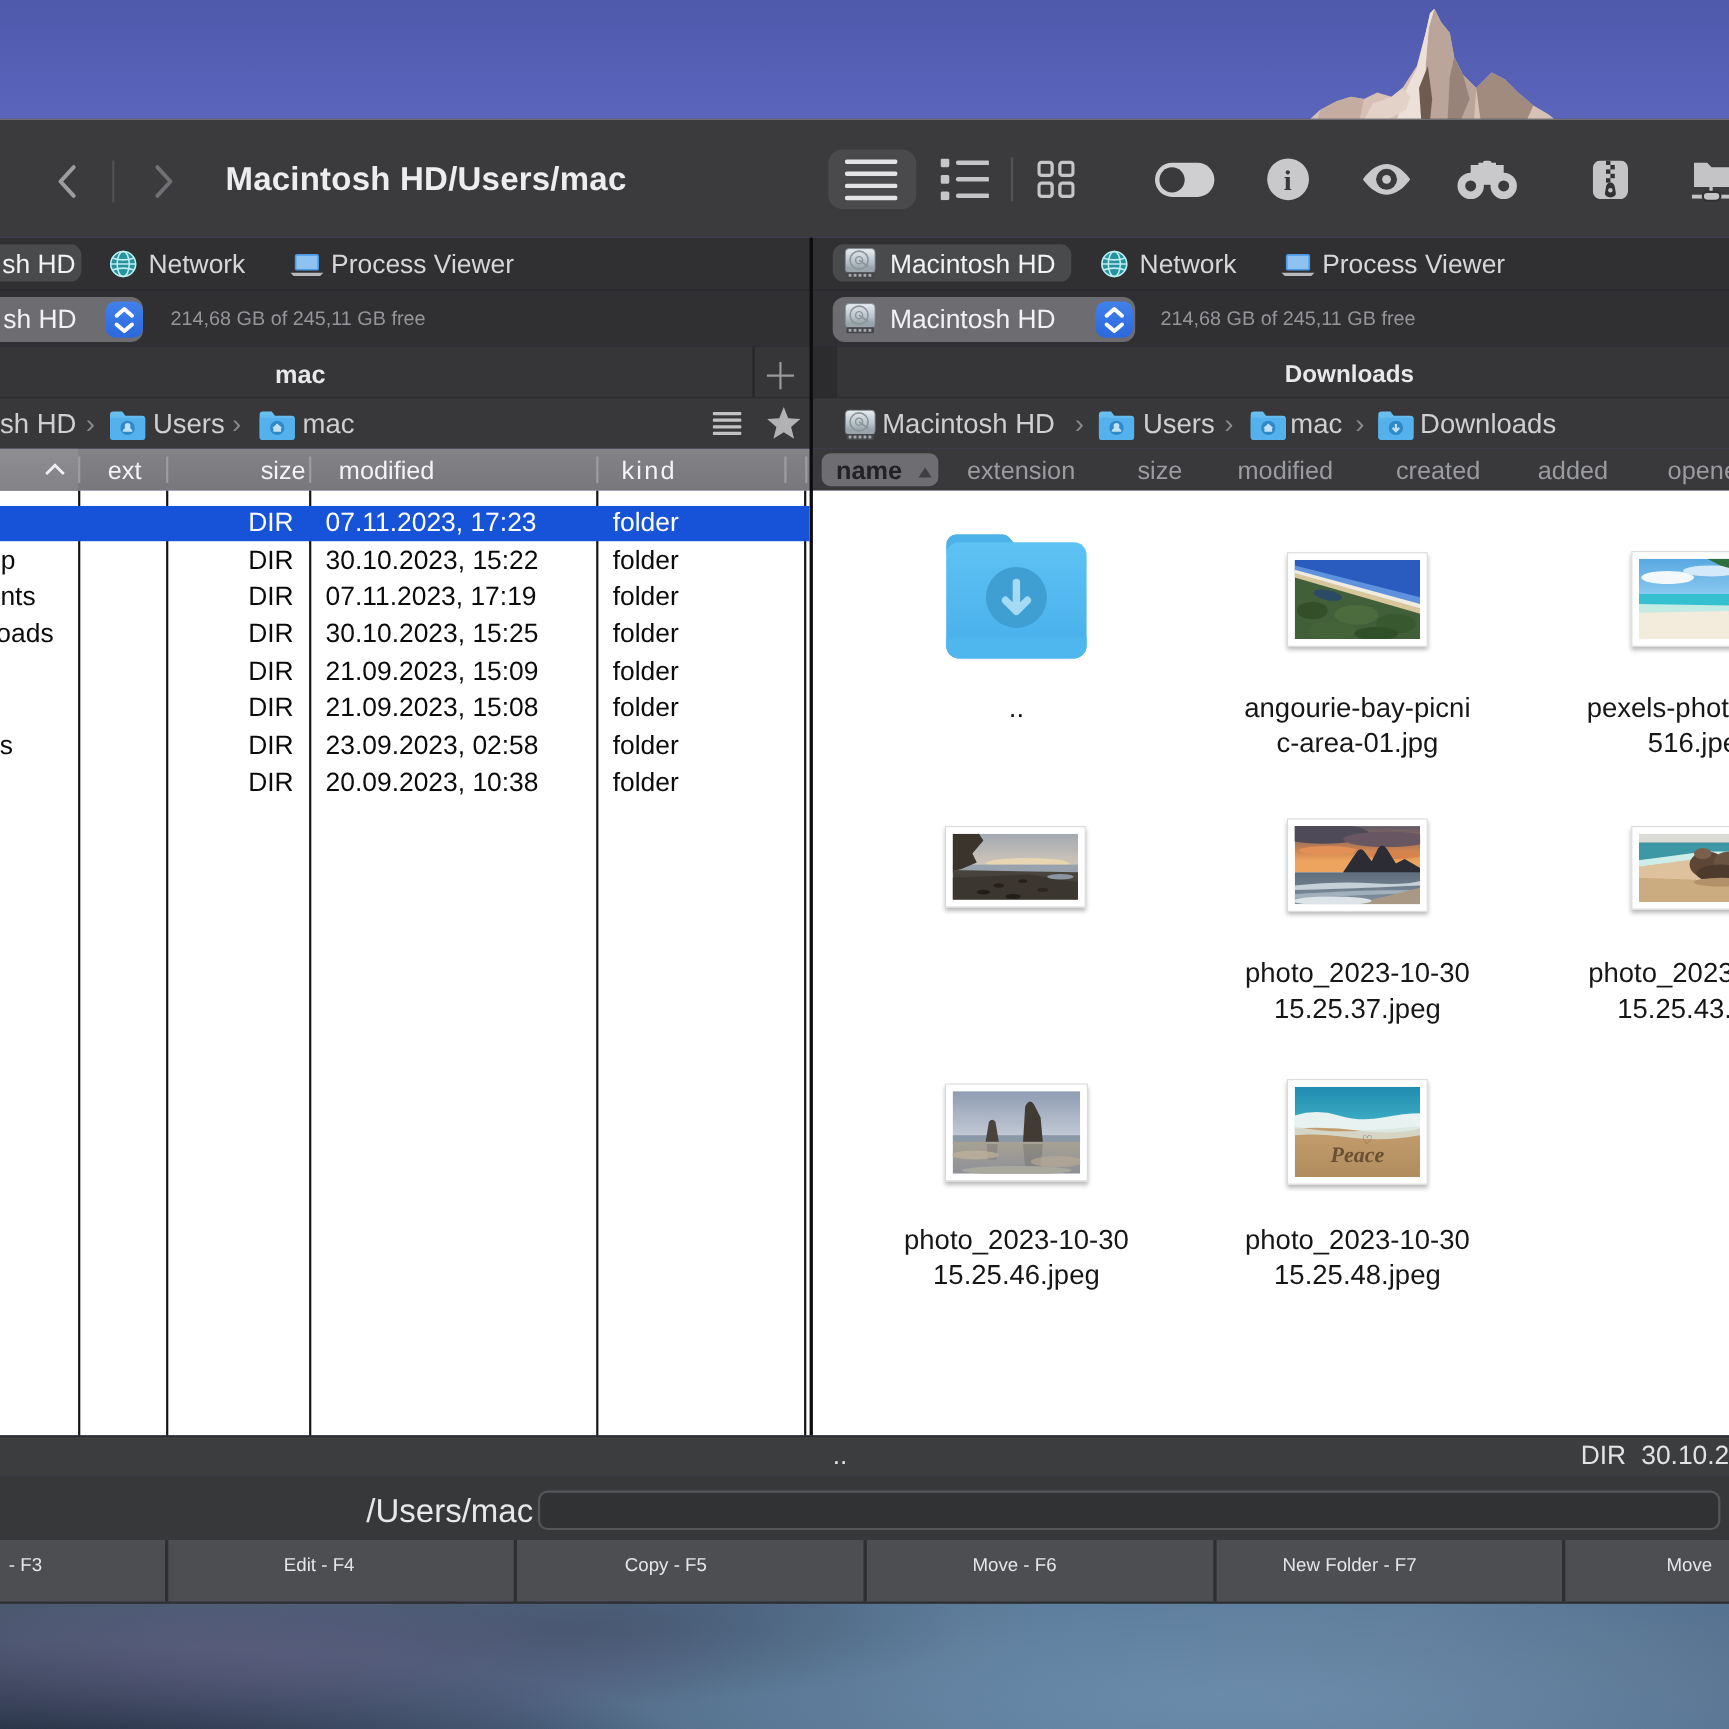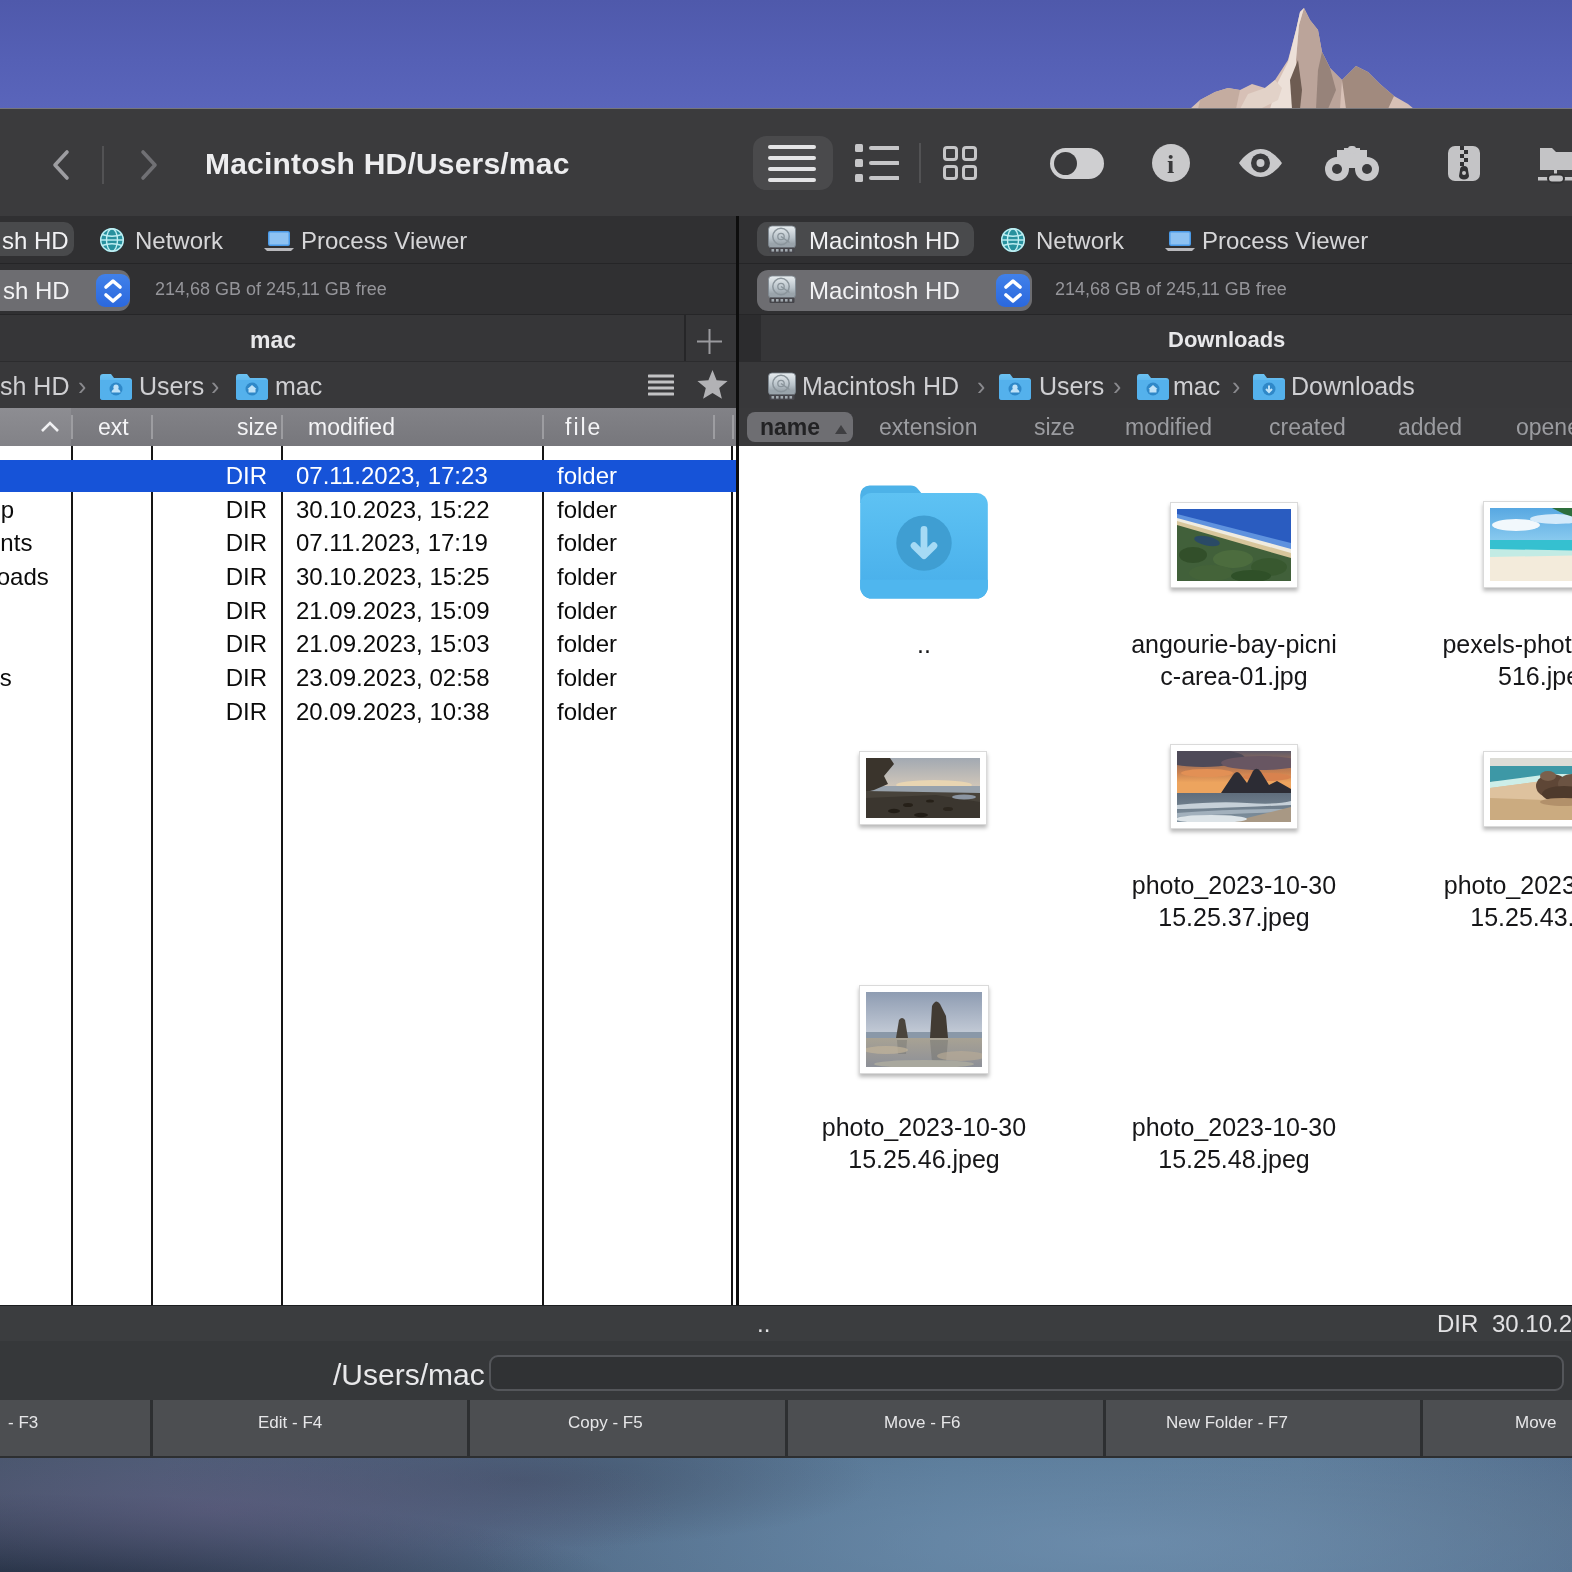--- a/index.html
+++ b/index.html
@@ -340,21 +340,21 @@
     </svg>
   <div class="txt crumb" style="left:1291px">Downloads</div>
 
   <div class="abs" style="left:0px;top:408px;width:71px;height:38px;background:linear-gradient(180deg,#8d8d92 0%,#828287 100%)"></div>
   <svg class="abs" style="left:40px;top:421px" width="20" height="12" viewBox="0 0 20 12">
       <polyline points="2,10 10,2 18,10" fill="none" stroke="#f0f0f2" stroke-width="2.6"></polyline>
     </svg>
   <div class="txt colh" style="left:98px">ext</div>
   <div class="txt colh" style="left:237px">size</div>
   <div class="txt colh" style="left:308px">modified</div>
-  <div class="txt colh" style="left:565px;letter-spacing:2px">file</div>
+  <div class="txt colh" style="left:565px;letter-spacing:2px">kind</div>
   <div class="tick" style="left:71px"></div>
   <div class="tick" style="left:151px"></div>
   <div class="tick" style="left:281px"></div>
   <div class="tick" style="left:542px"></div>
   <div class="tick" style="left:713px"></div>
   <div class="tick" style="left:732px"></div>
 
   <div class="abs" style="left:747px;top:412px;width:106px;height:30px;border-radius:8px;background:#6e6e72"></div>
   <div class="txt" style="left:760px;top:414px;font-size:23px;font-weight:bold;color:#222224">name</div>
   <svg class="abs" style="left:834px;top:424px" width="14" height="11" viewBox="0 0 14 11">
@@ -385,21 +385,21 @@
   <div class="row" style="left:296px;top:529px">07.11.2023, 17:19</div>
   <div class="row" style="left:557px;top:529px">folder</div>
   <div class="row" style="left:-70px;top:563px">Downloads</div>
   <div class="row" style="left:160px;top:563px;width:107px;text-align:right">DIR</div>
   <div class="row" style="left:296px;top:563px">30.10.2023, 15:25</div>
   <div class="row" style="left:557px;top:563px">folder</div>
   <div class="row" style="left:160px;top:597px;width:107px;text-align:right">DIR</div>
   <div class="row" style="left:296px;top:597px">21.09.2023, 15:09</div>
   <div class="row" style="left:557px;top:597px">folder</div>
   <div class="row" style="left:160px;top:630px;width:107px;text-align:right">DIR</div>
-  <div class="row" style="left:296px;top:630px">21.09.2023, 15:03</div>
+  <div class="row" style="left:296px;top:630px">21.09.2023, 15:08</div>
   <div class="row" style="left:557px;top:630px">folder</div>
   <div class="row" style="left:-75px;top:664px">Pictures</div>
   <div class="row" style="left:160px;top:664px;width:107px;text-align:right">DIR</div>
   <div class="row" style="left:296px;top:664px">23.09.2023, 02:58</div>
   <div class="row" style="left:557px;top:664px">folder</div>
   <div class="row" style="left:160px;top:698px;width:107px;text-align:right">DIR</div>
   <div class="row" style="left:296px;top:698px">20.09.2023, 10:38</div>
   <div class="row" style="left:557px;top:698px">folder</div>
 
   <svg class="abs" style="left:856px;top:478px" width="136" height="125" viewBox="0 0 130 119">
@@ -546,20 +546,40 @@
       <path d="M64,46 L66,14 Q70,6 74,12 L80,24 L82,46 Z" fill="#423b33"></path>
       <path d="M30,46 L33,28 Q36,24 39,28 L42,46 Z" fill="#4a443c"></path>
       <path d="M64,48 L82,48 L80,70 L66,70 Z" fill="#6e6e6a" opacity=".45"></path>
       <path d="M31,48 L41,48 L40,62 L32,62 Z" fill="#6e6e6a" opacity=".4"></path>
       <ellipse cx="20" cy="58" rx="22" ry="4" fill="#c2b49a" opacity=".7"></ellipse>
       <ellipse cx="95" cy="64" rx="24" ry="5" fill="#bcae96" opacity=".6"></ellipse>
       <ellipse cx="58" cy="72" rx="50" ry="4" fill="#a9a89e"></ellipse>
     </svg>
   </div>
 
+  <div class="thumb" style="left:1170px;top:981px;width:128px;height:96px">
+    <svg width="114" height="82" viewBox="0 0 114 82">
+      <defs>
+          <linearGradient id="p7sea" x1="0" y1="0" x2="0" y2="1">
+            <stop offset="0" stop-color="#1f8cb0"></stop>
+            <stop offset="1" stop-color="#45b4c8"></stop>
+          </linearGradient>
+      <linearGradient id="p7sand" x1="0" y1="0" x2="0" y2="1">
+            <stop offset="0" stop-color="#c59e6e"></stop>
+            <stop offset="1" stop-color="#b08c5e"></stop>
+          </linearGradient>
+        </defs>
+      <rect width="114" height="40" fill="url(#p7sea)"></rect>
+      <rect y="36" width="114" height="46" fill="url(#p7sand)"></rect>
+      <path d="M0,26 Q20,20 40,26 T80,28 T114,24 L114,38 Q90,44 60,40 T0,38 Z" fill="#e8f2f0"></path>
+      <path d="M0,36 Q30,42 60,40 T114,36 L114,44 Q80,50 50,46 T0,44 Z" fill="#d8e4dc" opacity=".8"></path>
+      <text x="57" y="68" text-anchor="middle" font-family="Liberation Serif, serif" font-style="italic" font-weight="bold" font-size="20" fill="#6b4f33">Peace</text>
+      <text x="66" y="52" text-anchor="middle" font-size="11" fill="#6b4f33">♡</text>
+    </svg>
+  </div>
 
   <div class="txt sbtxt" style="left:757px">..</div>
   <div class="txt sbtxt" style="left:1437px">DIR</div>
   <div class="txt sbtxt" style="left:1492px">30.10.20</div>
 
   <div class="txt" style="left:333px;top:1358px;font-size:30px;color:#e8e8ea">/Users/mac</div>
   <div class="abs" id="cmdinput"></div>
 
   <div class="fk" style="left:150px"></div>
   <div class="fk" style="left:467px"></div>

